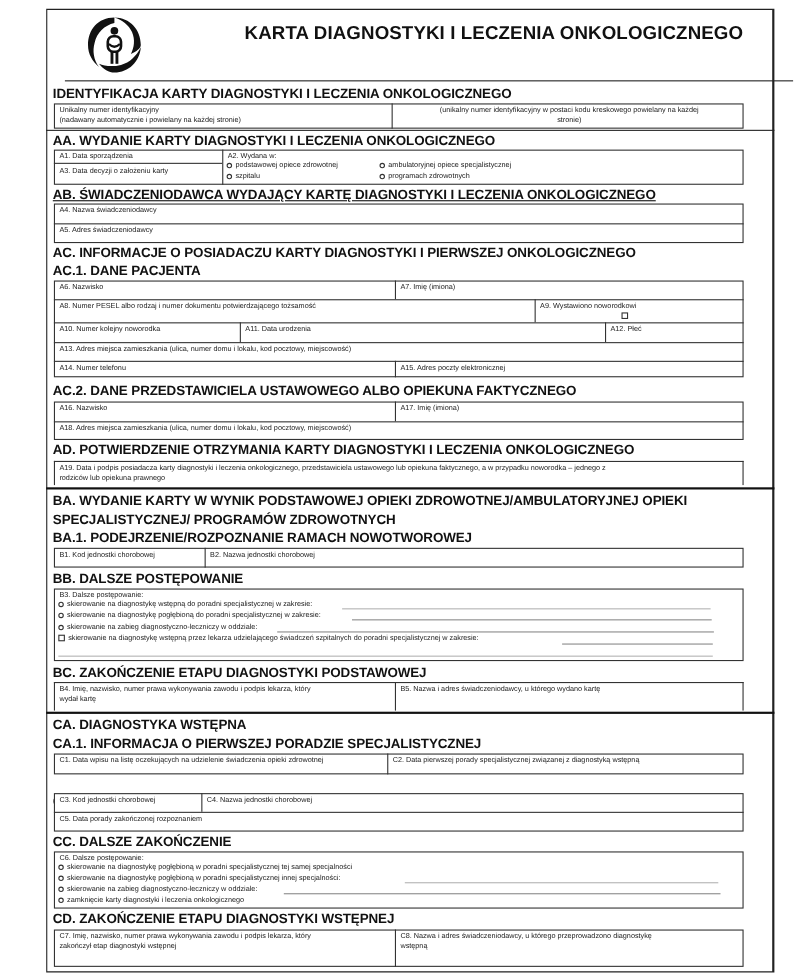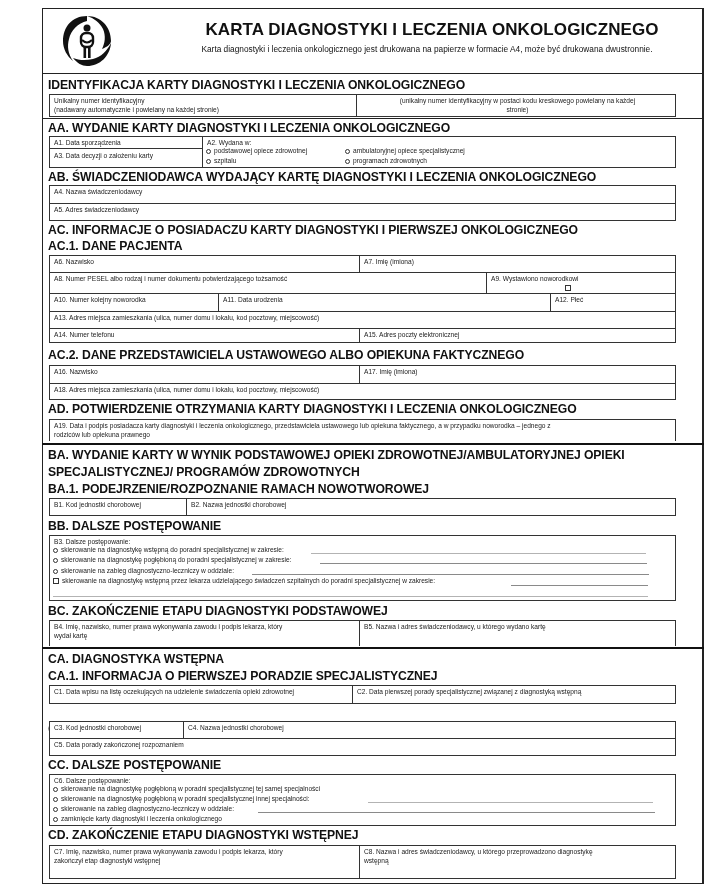--- a/index.html
+++ b/index.html
@@ -2,21 +2,21 @@
 <html><head>
 <meta charset="utf-8">
 <style>
   * { box-sizing: border-box; margin: 0; padding: 0; }
   html, body { width: 725px; height: 886px; background: #ffffff; overflow: hidden; }
   body { font-family: "Liberation Sans", "DejaVu Sans", sans-serif; color: #111; position: relative; }
 
   .frame { position: absolute; left: 42px; top: 8px; width: 662px; height: 876px; border: 1.5px solid #222; border-right-width: 2px; }
 
   
-  .hdr { position: absolute; left: 42px; top: 8px; width: 662px; height: 66px; border-bottom: 1.5px solid #222; }
+  .hdr { position: absolute; left: 59px; top: 8px; width: 662px; height: 66px; border-bottom: 1.5px solid #222; }
   .logo { position: absolute; left: 18px; top: 5px; width: 54px; height: 56px; }
   .title { position: absolute; left: 120px; top: 12px; width: 540px; text-align: center; font-size: 17px; font-weight: bold; letter-spacing: 0.1px; }
   .sub { position: absolute; left: 110px; top: 35px; width: 550px; text-align: center; font-size: 8.3px; line-height: 12px; }
 
   .sec-line { position: absolute; left: 42px; width: 662px; height: 0; border-top: 2.5px solid #111; }
 
   .h { position: absolute; left: 48px; font-weight: bold; font-size: 12.2px; white-space: nowrap; letter-spacing: -0.1px; }
 
   .box { position: absolute; border: 1px solid #333; background: #fff; }
   .cell { position: absolute; font-size: 6.6px; line-height: 9px; color: #222; padding: 1px 0 0 3px; }
@@ -39,21 +39,20 @@
     <path d="M51 28 C51 14 41 3 27 3 C34 5 40 10 43 16 C46 23 45 30 42 36 C47 34 51 31 51 28 Z" fill="#111"></path>
     <path d="M27 53 C40 53 50 43 51 30 C47 38 41 44 33 46 C25 48 18 47 13 45 C17 50 22 53 27 53 Z" fill="#111"></path>
     <circle cx="27" cy="15" r="3.5" fill="#111"></circle>
     <rect x="21" y="20" width="12" height="14" rx="5" fill="#fff" stroke="#111" stroke-width="2.4"></rect>
     <path d="M22 27 Q27 32 32 27" fill="none" stroke="#111" stroke-width="2"></path>
     <rect x="23.5" y="34" width="2.6" height="11" fill="#111"></rect>
     <rect x="28" y="34" width="2.6" height="11" fill="#111"></rect>
   </svg>
   <div class="title">KARTA DIAGNOSTYKI I LECZENIA ONKOLOGICZNEGO</div>
   <div class="sub">
-    <div>Karta diagnostyki i leczenia onkologicznego jest drukowana na papierze w formacie A4, może być drukowana dwustronnie.</div>
   </div>
 </div>
 
 <div class="h" style="top:78px;">IDENTYFIKACJA KARTY DIAGNOSTYKI I LECZENIA ONKOLOGICZNEGO</div>
 <div class="box" style="left:49px;top:94px;width:627px;height:23px;"></div>
 <div class="vline" style="left:356px;top:94px;height:23px;"></div>
 <div class="cell" style="left:51px;top:95px;width:300px;">
   <div>Unikalny numer identyfikacyjny</div>
   <div>(nadawany automatycznie i powielany na każdej stronie)</div>
 </div>
@@ -68,21 +67,21 @@
 <div class="vline" style="left:202px;top:136px;height:32px;"></div>
 <div class="hline" style="left:49px;top:148px;width:153px;"></div>
 <div class="cell" style="left:51px;top:137px;width:150px;">A1. Data sporządzenia</div>
 <div class="cell" style="left:51px;top:150px;width:150px;">A3. Data decyzji o założeniu karty</div>
 <div class="cell" style="left:204px;top:137px;width:200px;">A2. Wydana w:</div>
 <div class="opt" style="left:206px;top:146px;"><span class="radio"></span><span>podstawowej opiece zdrowotnej</span></div>
 <div class="opt" style="left:345px;top:146px;"><span class="radio"></span><span>ambulatoryjnej opiece specjalistycznej</span></div>
 <div class="opt" style="left:206px;top:156px;"><span class="radio"></span><span>szpitalu</span></div>
 <div class="opt" style="left:345px;top:156px;"><span class="radio"></span><span>programach zdrowotnych</span></div>
 
-<div class="h" style="top:170px;">AB. ŚWIADCZENIODAWCA WYDAJĄCY KARTĘ DIAGNOSTYKI I LECZENIA ONKOLOGICZNEGO</div>
+<div class="h" style="top:170px;text-decoration:underline;">AB. ŚWIADCZENIODAWCA WYDAJĄCY KARTĘ DIAGNOSTYKI I LECZENIA ONKOLOGICZNEGO</div>
 <div class="box" style="left:49px;top:185px;width:627px;height:36px;"></div>
 <div class="hline" style="left:49px;top:203px;width:627px;"></div>
 <div class="cell" style="left:51px;top:186px;width:620px;">A4. Nazwa świadczeniodawcy</div>
 <div class="cell" style="left:51px;top:204px;width:620px;">A5. Adres świadczeniodawcy</div>
 
 <div class="h" style="top:223px;">AC. INFORMACJE O POSIADACZU KARTY DIAGNOSTYKI I PIERWSZEJ ONKOLOGICZNEGO</div>
 <div class="h" style="top:239px;">AC.1. DANE PACJENTA</div>
 <div class="box" style="left:49px;top:255px;width:627px;height:88px;"></div>
 <div class="hline" style="left:49px;top:272px;width:627px;"></div>
 <div class="hline" style="left:49px;top:293px;width:627px;"></div>
@@ -162,21 +161,21 @@
 <div class="cell" style="left:354px;top:686px;width:318px;">C2. Data pierwszej porady specjalistycznej związanej z diagnostyką wstępną</div>
 
 <div class="h" style="top:706px;margin-top:16px;">CB. WYNIK DIAGNOSTYKI WSTĘPNEJ</div>
 <div class="box" style="left:49px;top:721px;width:627px;height:35px;"></div>
 <div class="hline" style="left:49px;top:738px;width:627px;"></div>
 <div class="vline" style="left:183px;top:721px;height:17px;"></div>
 <div class="cell" style="left:51px;top:722px;width:130px;">C3. Kod jednostki chorobowej</div>
 <div class="cell" style="left:185px;top:722px;width:480px;">C4. Nazwa jednostki chorobowej</div>
 <div class="cell" style="left:51px;top:739px;width:620px;">C5. Data porady zakończonej rozpoznaniem</div>
 
-<div class="h" style="top:758px;">CC. DALSZE POSTĘPOWANIE</div>
+<div class="h" style="top:758px;">CC. DALSZE ZAKOŃCZENIE</div>
 <div class="box" style="left:49px;top:774px;width:627px;height:52px;"></div>
 <div class="cell" style="left:51px;top:775px;width:300px;">C6. Dalsze postępowanie:</div>
 <div class="opt" style="left:53px;top:784px;"><span class="radio"></span><span>skierowanie na diagnostykę pogłębioną w poradni specjalistycznej tej samej specjalności</span></div>
 <div class="opt" style="left:53px;top:794px;"><span class="radio"></span><span>skierowanie na diagnostykę pogłębioną w poradni specjalistycznej innej specjalności:</span></div>
 <div class="fill light" style="left:368px;top:802px;width:285px;"></div>
 <div class="opt" style="left:53px;top:804px;"><span class="radio"></span><span>skierowanie na zabieg diagnostyczno-leczniczy w oddziale:</span></div>
 <div class="fill" style="left:258px;top:812px;width:397px;"></div>
 <div class="opt" style="left:53px;top:814px;"><span class="radio"></span><span>zamknięcie karty diagnostyki i leczenia onkologicznego</span></div>
 
 <div class="h" style="top:828px;">CD. ZAKOŃCZENIE ETAPU DIAGNOSTYKI WSTĘPNEJ</div>

